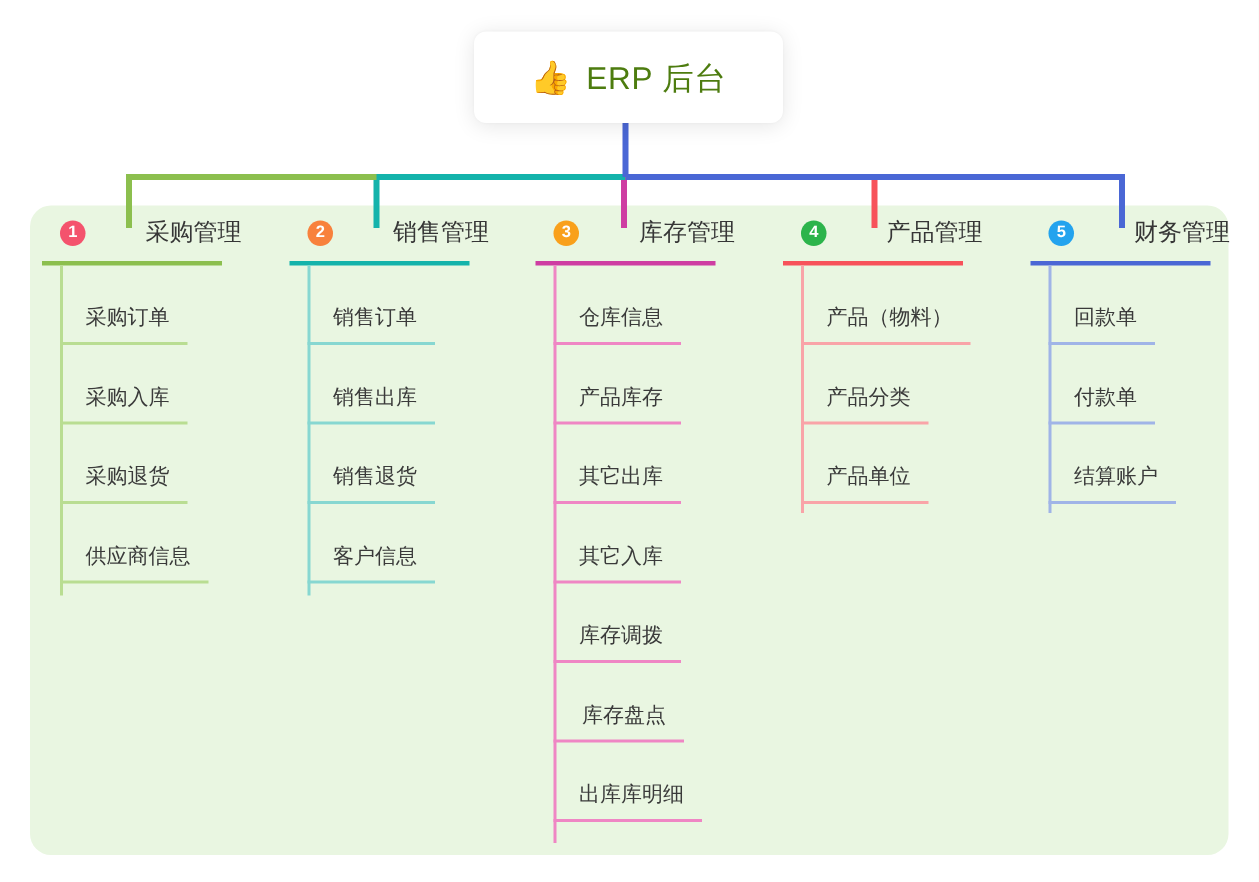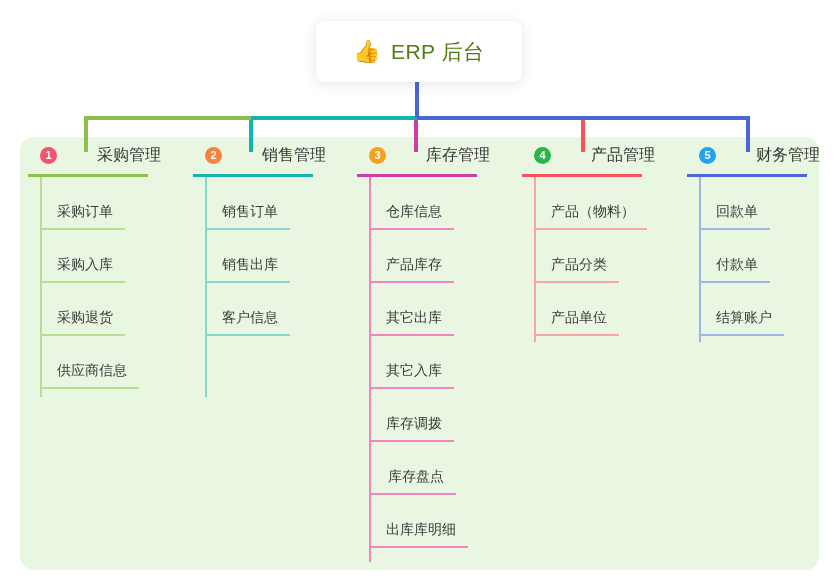--- a/index.html
+++ b/index.html
@@ -118,20 +118,23 @@
     </div>
     <div class="tree-line h4" style="background-color: rgb(135, 215, 209);"></div>
     <div class="children">
       <div class="child-row">
           <div class="child" style="border-bottom-color: rgb(135, 215, 209);">销售订单</div>
         </div>
       <div class="child-row">
           <div class="child" style="border-bottom-color: rgb(135, 215, 209);">销售出库</div>
         </div>
       <div class="child-row">
+          <div class="child" style="border-bottom-color: rgb(135, 215, 209);">销售退货</div>
+        </div>
+      <div class="child-row">
           <div class="child" style="border-bottom-color: rgb(135, 215, 209);">客户信息</div>
         </div>
     </div>
   </div>
 
   <div class="branch" style="left:357px">
     <div class="branch-header" style="border-bottom-color: rgb(206, 61, 162);">
       <span class="badge" style="background-color: rgb(249, 160, 27);">3</span>
       <span class="branch-label">库存管理</span>
     </div>

